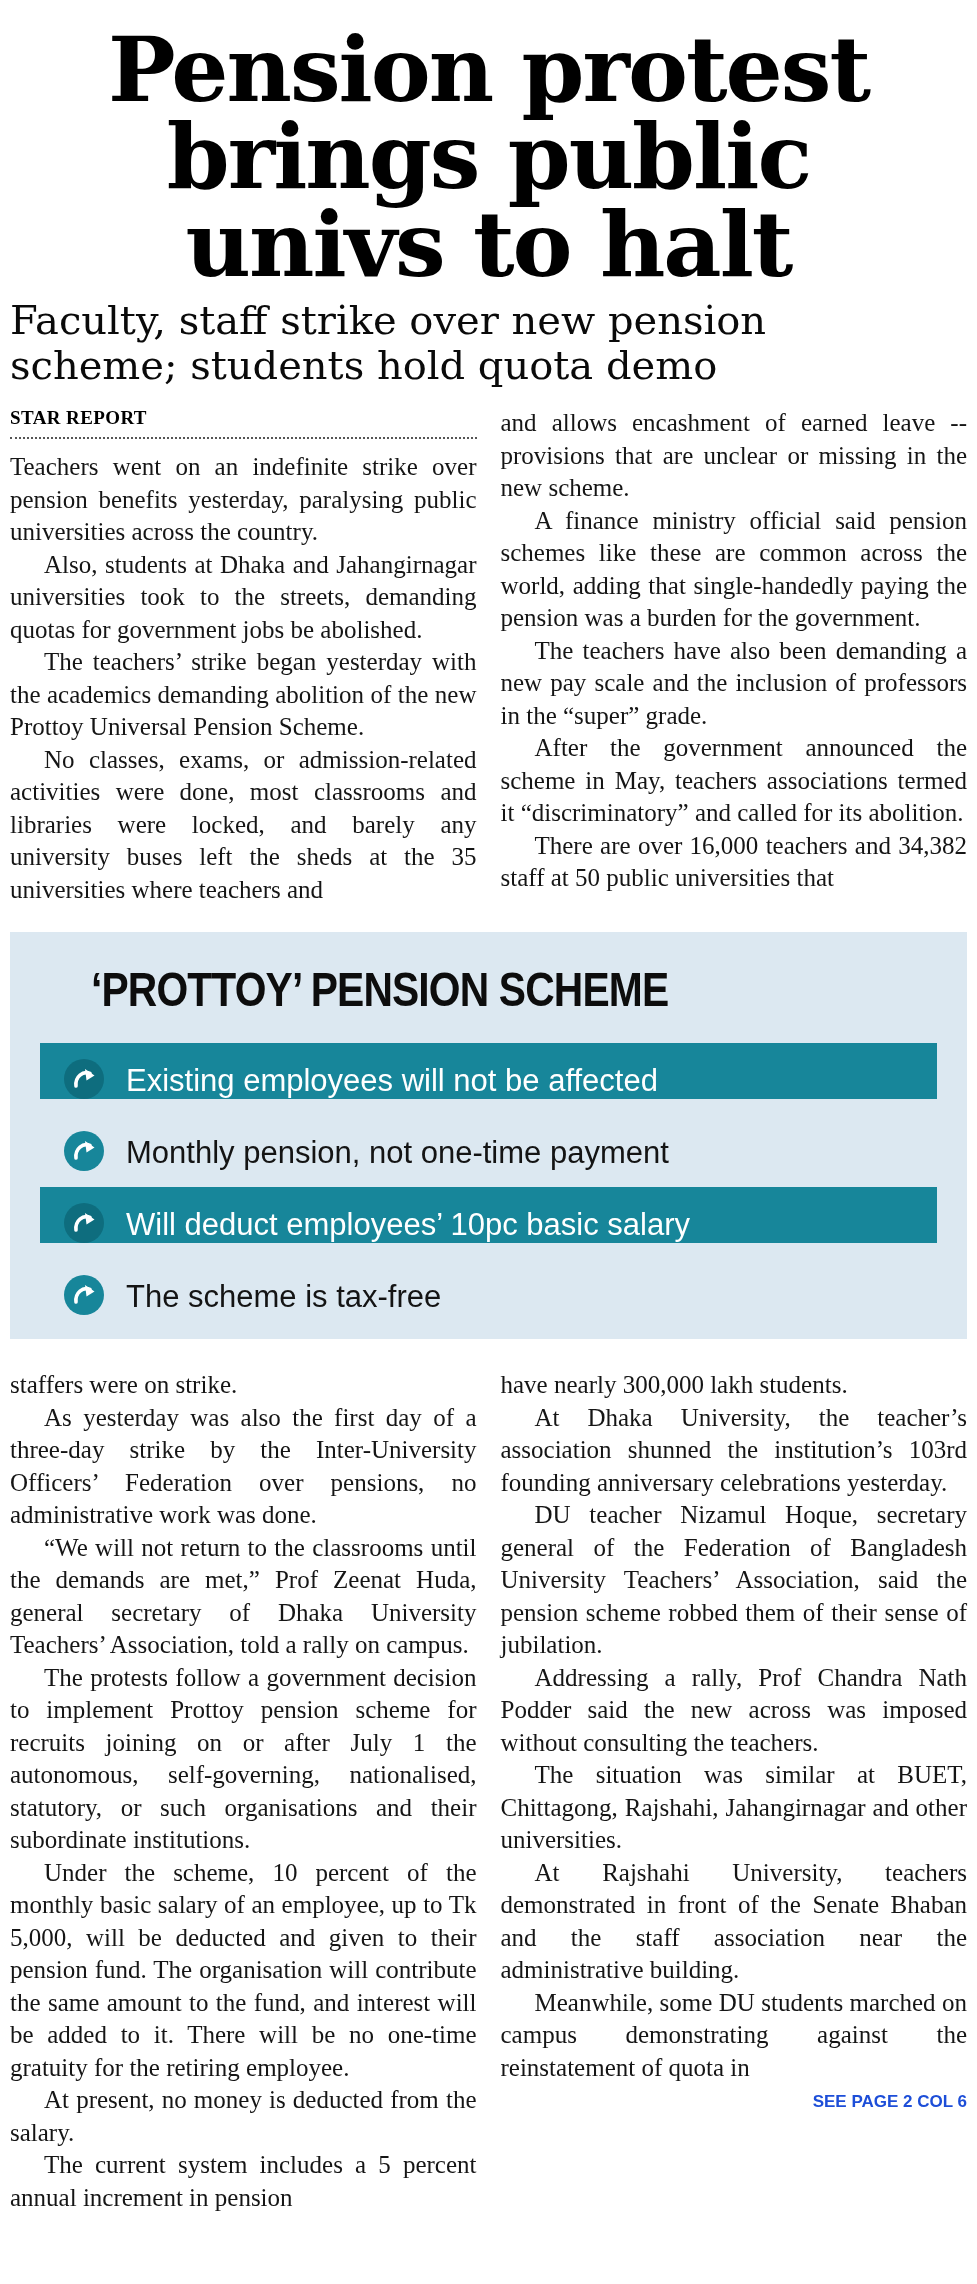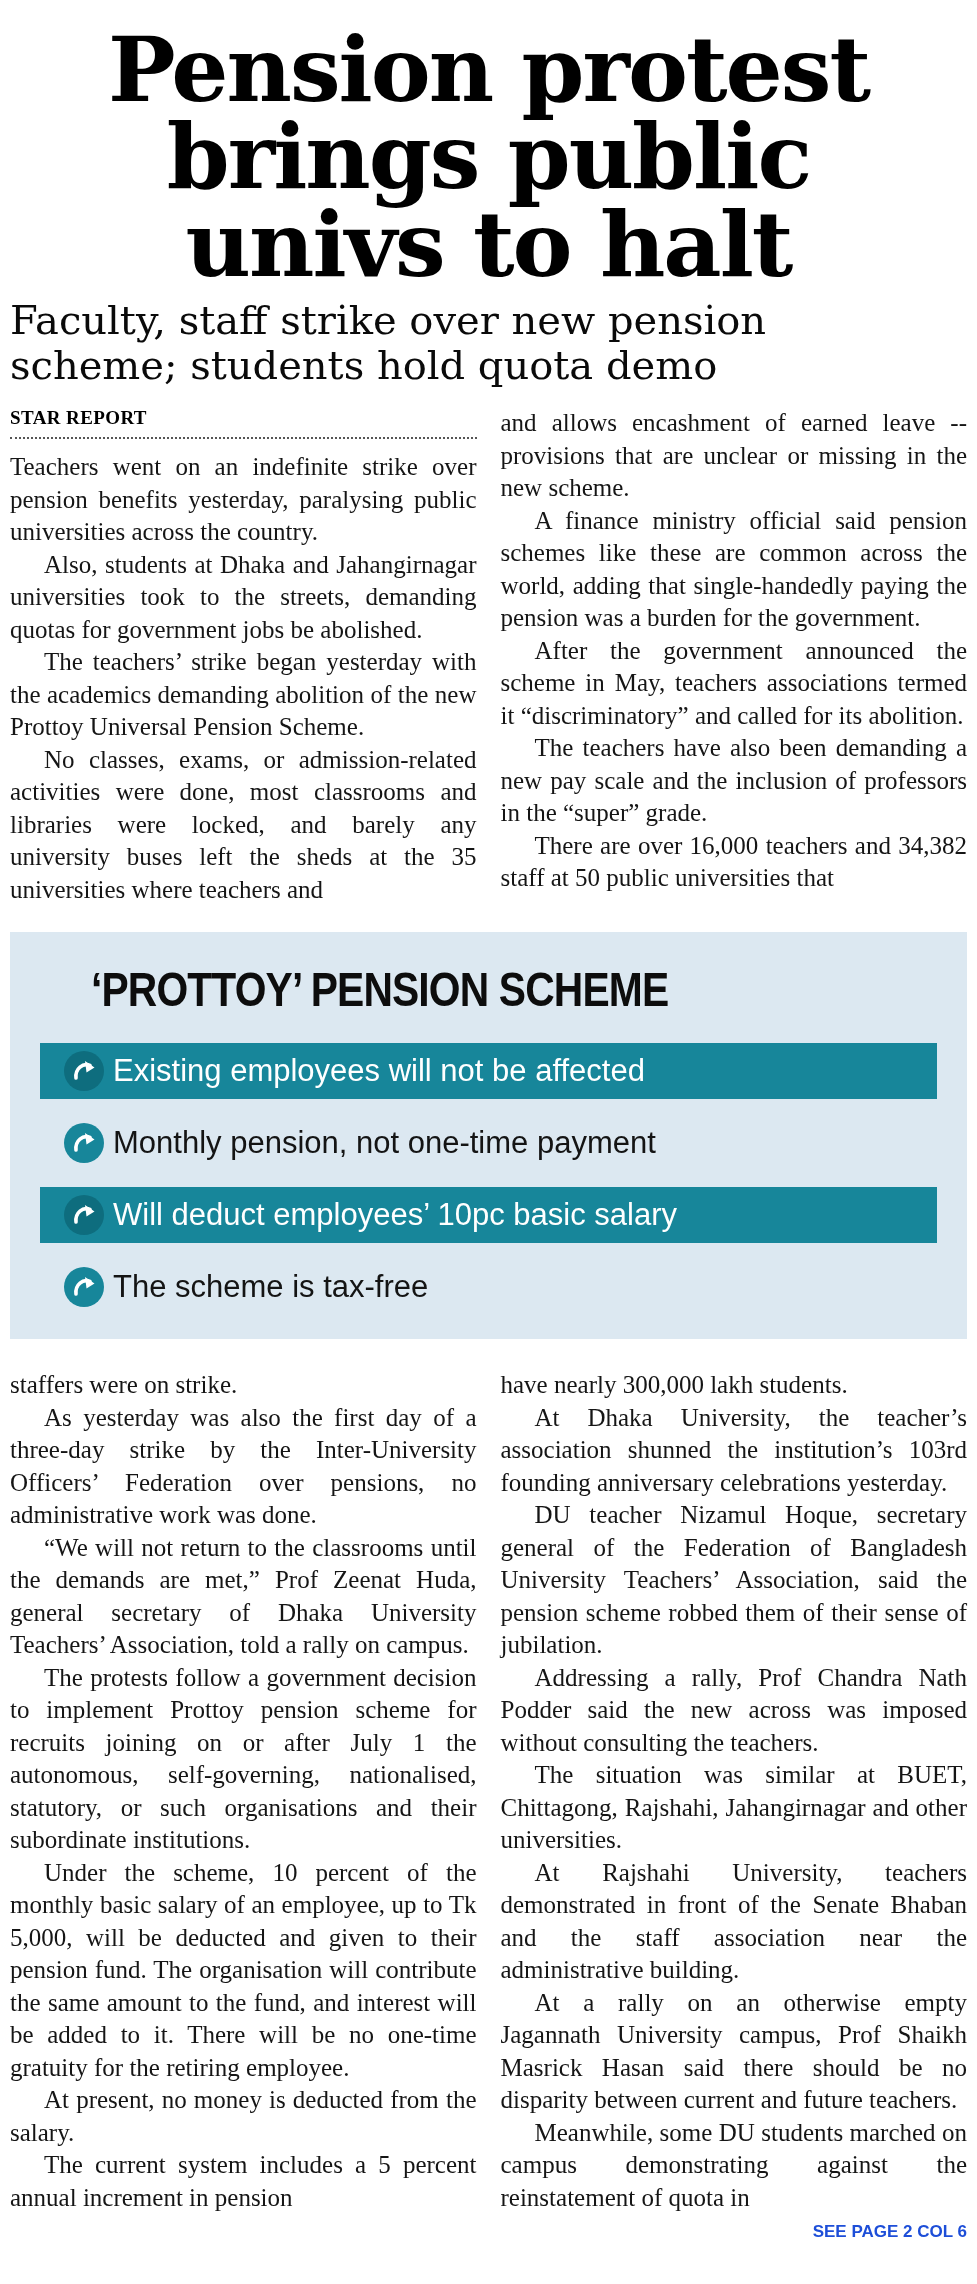--- a/index.html
+++ b/index.html
@@ -82,22 +82,22 @@
     transform-origin: center;
     font-weight: 700;
     font-size: 48px;
     letter-spacing: -1px;
     color: #0d0d0d;
     white-space: nowrap;
   }
   .bar {
     position: relative;
     display: flex;
-    align-items: center;
-    gap: 9px;
+    align-items: flex-end;
+    gap: 22px;
     height: 56px;
     padding: 0 24px;
     margin: 0 0 16px;
     font-family: "Liberation Sans", sans-serif;
     font-size: 31px;
   }
   .bar:last-of-type { margin-bottom: 0; }
   .bar.teal { background: var(--teal, #17869a); color: #ffffff; }
   .bar.light { background: transparent; color: #141414; }
   .bar .icon { width: 40px; height: 40px; flex: 0 0 40px; display: block; }
@@ -155,22 +155,22 @@
           <p>Also, students at Dhaka and Jahangirnagar universities took to the streets, demanding quotas for government jobs be abolished.</p>
           <p>The teachers’ strike began yesterday with the academics demanding abolition of the new Prottoy Universal Pension Scheme.</p>
           <p>No classes, exams, or admission-related activities were done, most classrooms and libraries were locked, and barely any university buses left the sheds at the 35 universities where teachers and</p>
         </div>
     </div>
     <div class="col">
       <div data-repeat="section1.right">
 
       <p>and allows encashment of earned leave -- provisions that are unclear or missing in the new scheme.</p>
           <p>A finance ministry official said pension schemes like these are common across the world, adding that single-handedly paying the pension was a burden for the government.</p>
+          <p>The teachers have also been demanding a new pay scale and the inclusion of professors in the “super” grade.</p>
           <p>After the government announced the scheme in May, teachers associations termed it “discriminatory” and called for its abolition.</p>
-          <p>The teachers have also been demanding a new pay scale and the inclusion of professors in the “super” grade.</p>
           <p>There are over 16,000 teachers and 34,382 staff at 50 public universities that</p>
         </div>
     </div>
   </div>
 
   <div class="infographic">
     <div class="info-title">
       <span>‘PROTTOY’ PENSION SCHEME</span>
     </div>
     <div data-repeat="infographic.items">
@@ -240,20 +240,19 @@
     </div>
     <div class="col">
       <div data-repeat="section2.right">
 
       <p>have nearly 300,000 lakh students.</p>
           <p>At Dhaka University, the teacher’s association shunned the institution’s 103rd founding anniversary celebrations yesterday.</p>
           <p>DU teacher Nizamul Hoque, secretary general of the Federation of Bangladesh University Teachers’ Association, said the pension scheme robbed them of their sense of jubilation.</p>
           <p>Addressing a rally, Prof Chandra Nath Podder said the new across was imposed without consulting the teachers.</p>
           <p>The situation was similar at BUET, Chittagong, Rajshahi, Jahangirnagar and other universities.</p>
           <p>At Rajshahi University, teachers demonstrated in front of the Senate Bhaban and the staff association near the administrative building.</p>
-          <p>At a rally on an otherwise empty Jagannath University campus, Prof Shaikh Masrick Hasan said there should be no disparity between current and future teachers.</p>
           <p>Meanwhile, some DU students marched on campus demonstrating against the reinstatement of quota in</p>
         </div>
       <div class="see-page">SEE PAGE 2 COL 6</div>
     </div>
   </div>
 
 </div>
 
 </body></html>

